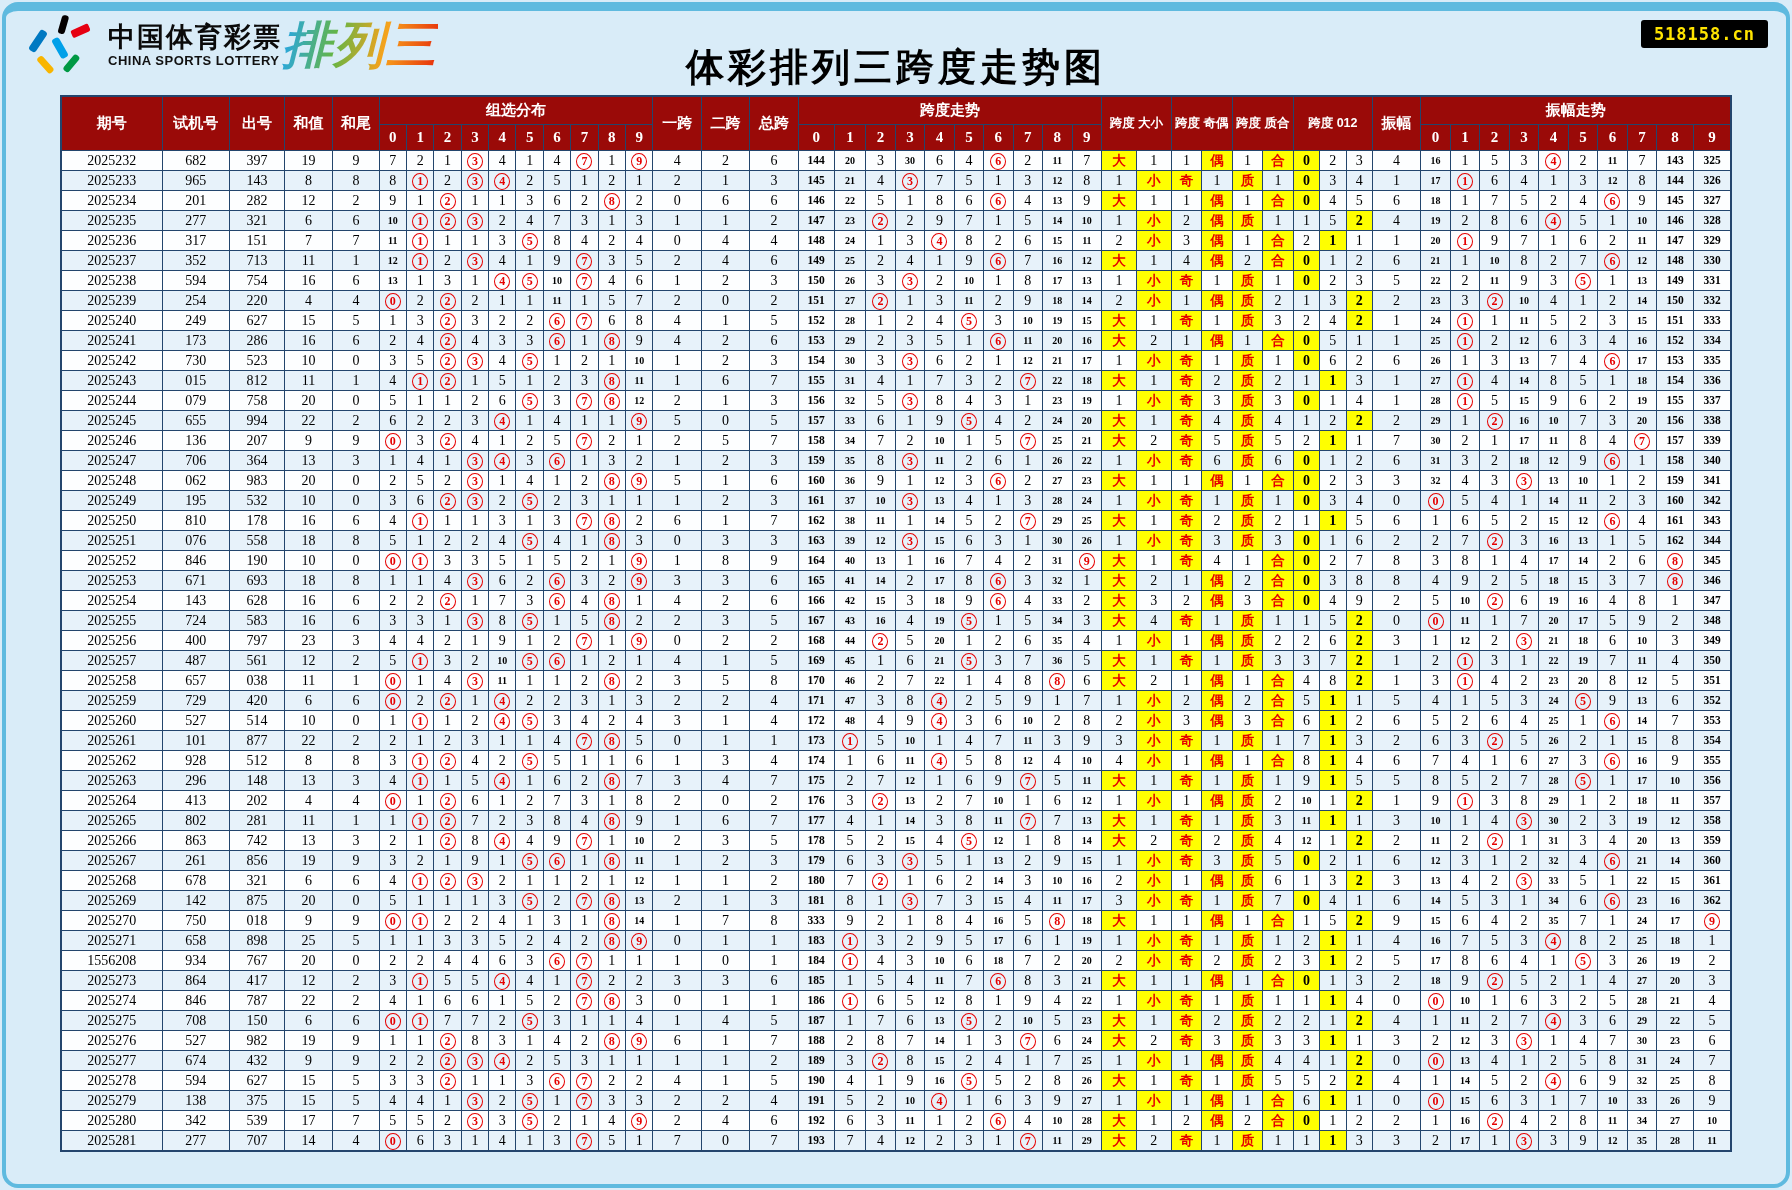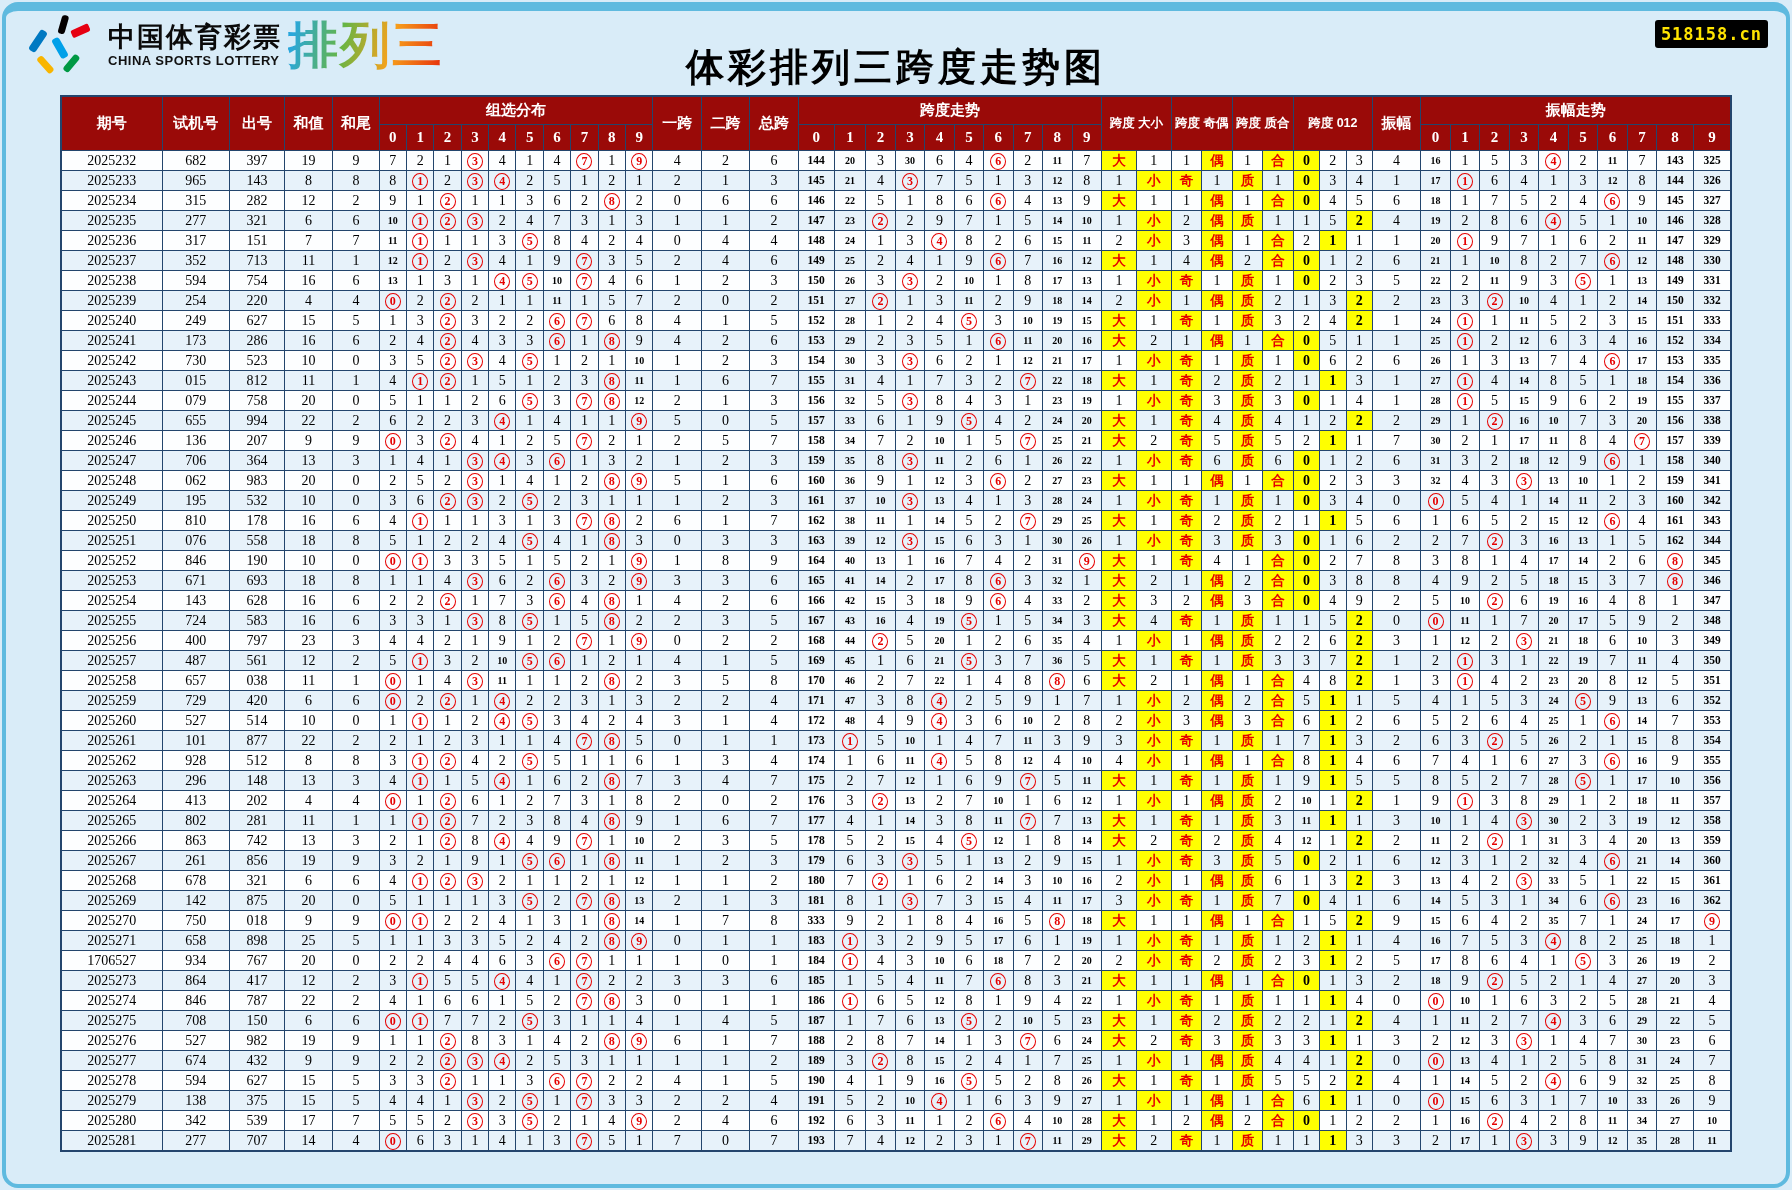--- a/index.html
+++ b/index.html
@@ -6,27 +6,27 @@
   body{width:1792px;height:1190px;background:#d9ecf8;position:relative;overflow:hidden;
        font-family:"Liberation Sans",sans-serif;}
   .frame{position:absolute;inset:2px;border:4px solid #5fbadf;border-top-width:9px;
          border-radius:16px;pointer-events:none;z-index:50;}
   
   .banner{position:absolute;left:0;top:0;width:100%;height:95px;}
   .logo{position:absolute;left:26px;top:12px;display:flex;align-items:center;}
   .logo-txt{margin-left:8px;}
   .logo-cn{font-size:27px;font-weight:bold;color:#0a0a0a;letter-spacing:2px;line-height:1.1;}
   .logo-en{font-size:13px;font-weight:bold;color:#111;letter-spacing:.5px;}
-  .brand{font-size:50px;font-weight:900;margin-left:6px;letter-spacing:2px;
+  .brand{font-size:50px;font-weight:900;font-style:italic;margin-left:0;letter-spacing:2px;
          background:linear-gradient(100deg,#2aa7dc 5%,#65b545 35%,#f7a21c 65%,#e8380d 95%);
          -webkit-background-clip:text;background-clip:text;color:transparent;}
   .title{position:absolute;left:0;right:0;top:42px;text-align:center;font-size:38px;
          font-weight:bold;color:#000;letter-spacing:4px;font-family:Liberation Mono, monospace;}
   .badge{position:absolute;right:24px;top:20px;background:#000;color:#ffe400;
-         font:bold 17px "DejaVu Sans Mono",monospace;padding:4px 6px;border-radius:3px;letter-spacing:1px;}
+         font:bold 17px "DejaVu Sans Mono",monospace;padding:4px 13px;border-radius:3px;letter-spacing:1px;}
   
   #trend-table{position:absolute;left:60px;top:95px;width:1672px;border-collapse:collapse;
          table-layout:fixed;font-family:"Liberation Serif",serif;border:2px solid #23456d;}
   #trend-table th,#trend-table td{border:1px solid #23456d;text-align:center;vertical-align:middle;
          padding:0;overflow:hidden;white-space:nowrap;}
   thead th{background:#9a0a08;color:#fff;font-family:"Liberation Sans",sans-serif;
          font-weight:bold;font-size:15px;}
   thead tr.hr1 th{height:27px;}
   thead tr.hr2 th{height:25px;font-family:"Liberation Serif",serif;font-size:15px;}
   thead th.two{font-size:12.5px;line-height:1.18;white-space:pre-line;margin-top:44px;}
@@ -269,21 +269,21 @@
         <td>4</td>
         <td>1</td>
         <td>3</td>
         <td class="sm">12</td>
         <td>8</td>
         <td class="md">144</td>
         <td class="md">326</td>
       </tr>
       <tr>
         <td>2025234</td>
-        <td>315</td>
+        <td>201</td>
         <td>282</td>
         <td>12</td>
         <td>2</td>
         <td>9</td>
         <td>1</td>
         <td><span class="circ">2</span></td>
         <td>1</td>
         <td>1</td>
         <td>3</td>
         <td>6</td>
@@ -2168,21 +2168,21 @@
         <td>5</td>
         <td>3</td>
         <td><span class="circ">4</span></td>
         <td>8</td>
         <td>2</td>
         <td class="sm">25</td>
         <td class="sm">18</td>
         <td>1</td>
       </tr>
       <tr>
-        <td>1706527</td>
+        <td>1556208</td>
         <td>934</td>
         <td>767</td>
         <td>20</td>
         <td>0</td>
         <td>2</td>
         <td>2</td>
         <td>4</td>
         <td>4</td>
         <td>6</td>
         <td>3</td>

